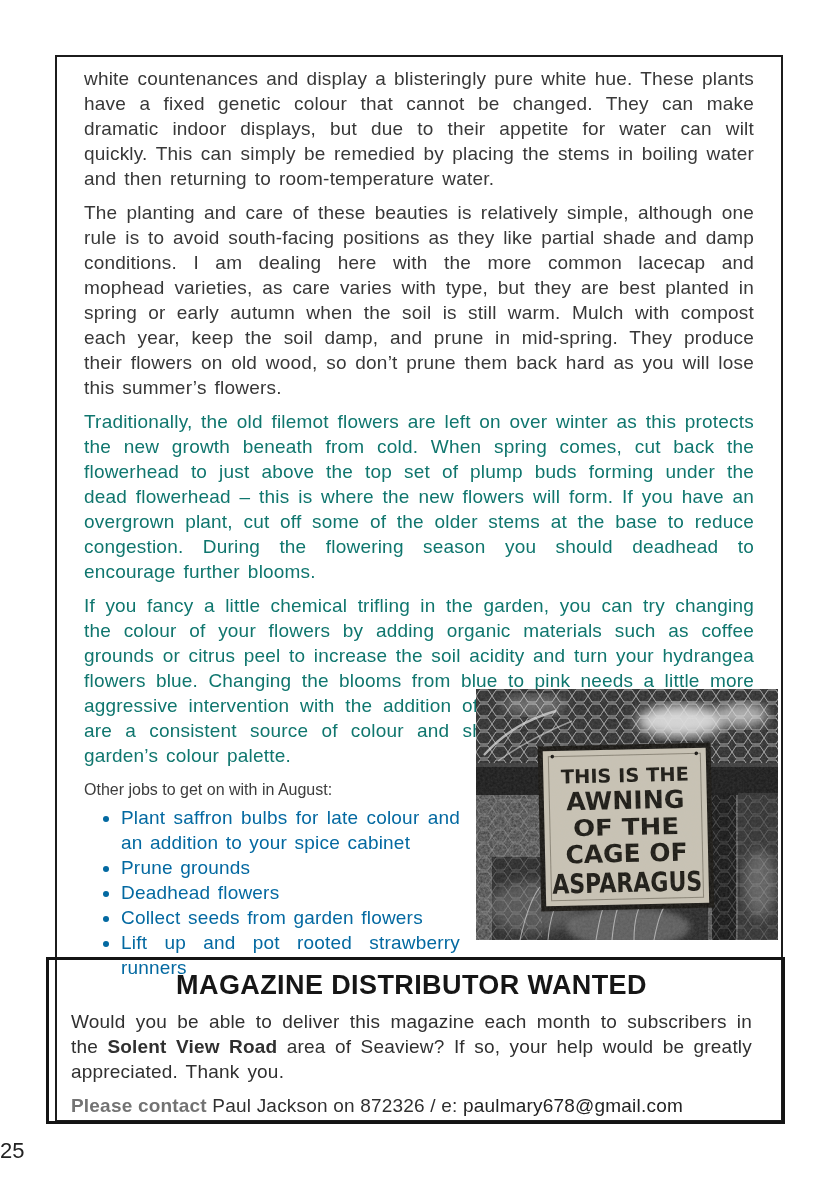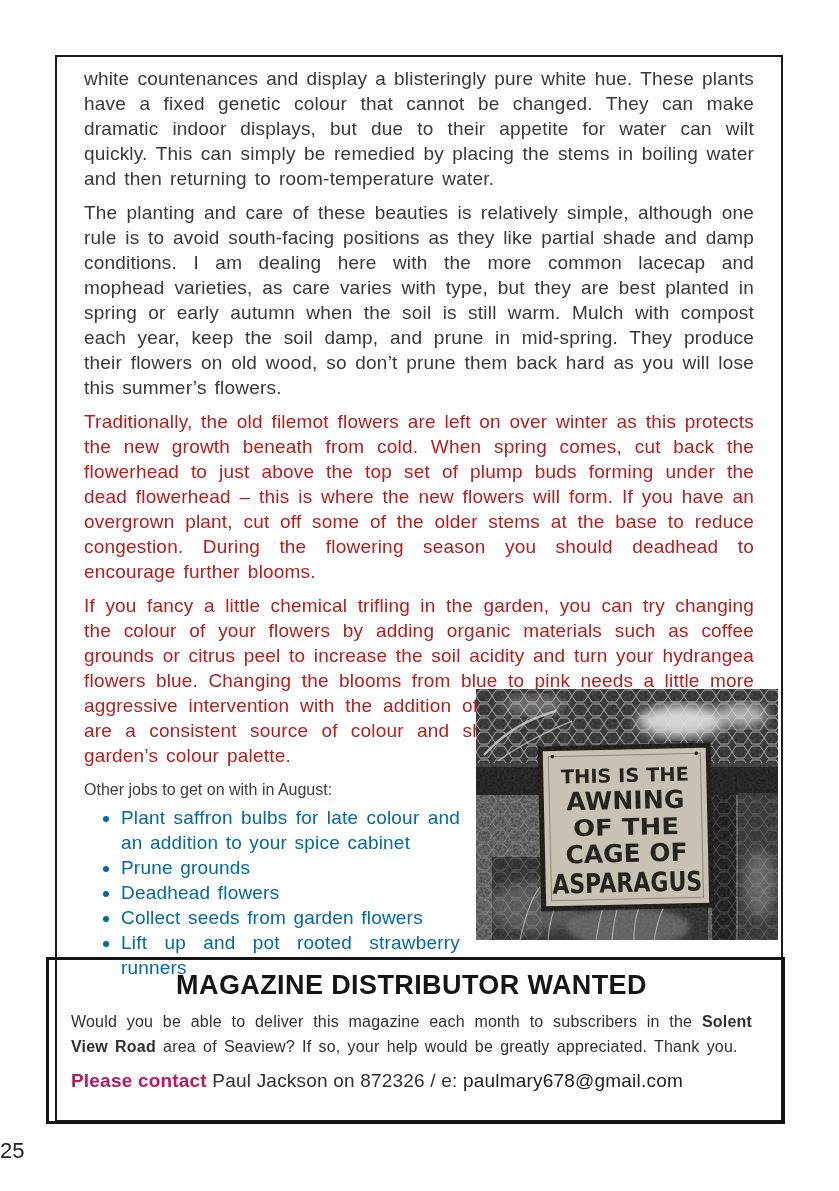--- a/index.html
+++ b/index.html
@@ -11,21 +11,21 @@
   
   .content-box{
     position:absolute;left:55px;top:55px;width:728px;height:1067px;
     box-sizing:border-box;border:2px solid #1c1c1c;
     padding:9px 27px 16px 27px;overflow:hidden;
   }
   p.body{
     font-size:19px;line-height:25px;text-align:justify;
     margin:0 0 9px 0;letter-spacing:0.2px;word-spacing:2.5px;color:#383838;
   }
-  p.body.light{color:#b91c1c;}
+  p.body.light{color:#0f766e;}
   .jobs-area{width:376px;}
   .jobs-intro{font-size:16px;line-height:25px;margin:0 0 3px 0;color:#3d3d3d;}
   ul.jobs{
     margin:0;padding:0 0 0 37px;list-style:disc;
   }
   ul.jobs li{
     font-size:19px;line-height:25px;text-align:justify;
     letter-spacing:0.2px;word-spacing:2px;color:#0369a1;margin:0;
   }
   
@@ -37,28 +37,28 @@
   .advert-box{
     position:absolute;left:46px;top:957px;width:739px;height:167px;
     box-sizing:border-box;border:3px solid #141414;
     padding:8px 30px 0 22px;overflow:hidden;
   }
   .advert-title{
     font-size:27px;font-weight:bold;text-align:center;color:#161616;
     margin:2px 0 8px 0;letter-spacing:0.4px;
   }
   .advert-body{
-    font-size:16px;line-height:25px;text-align:justify;
+    font-size:19px;line-height:25px;text-align:justify;
     letter-spacing:0.2px;word-spacing:2.5px;color:#303030;margin:0;
   }
   .advert-contact{
     font-size:19px;line-height:25px;margin:9px 0 0 0;color:#303030;
     letter-spacing:0.2px;
   }
-  .advert-contact b{color:#be185d;}
+  .advert-contact b{color:#737373;}
   a.email{color:#222;cursor:pointer;}
   
   .page-number{
     position:absolute;left:0;top:1138px;width:100%;text-align:left;
     font-size:22px;color:#222;
   }
 </style>
 </head>
 <body>
 

